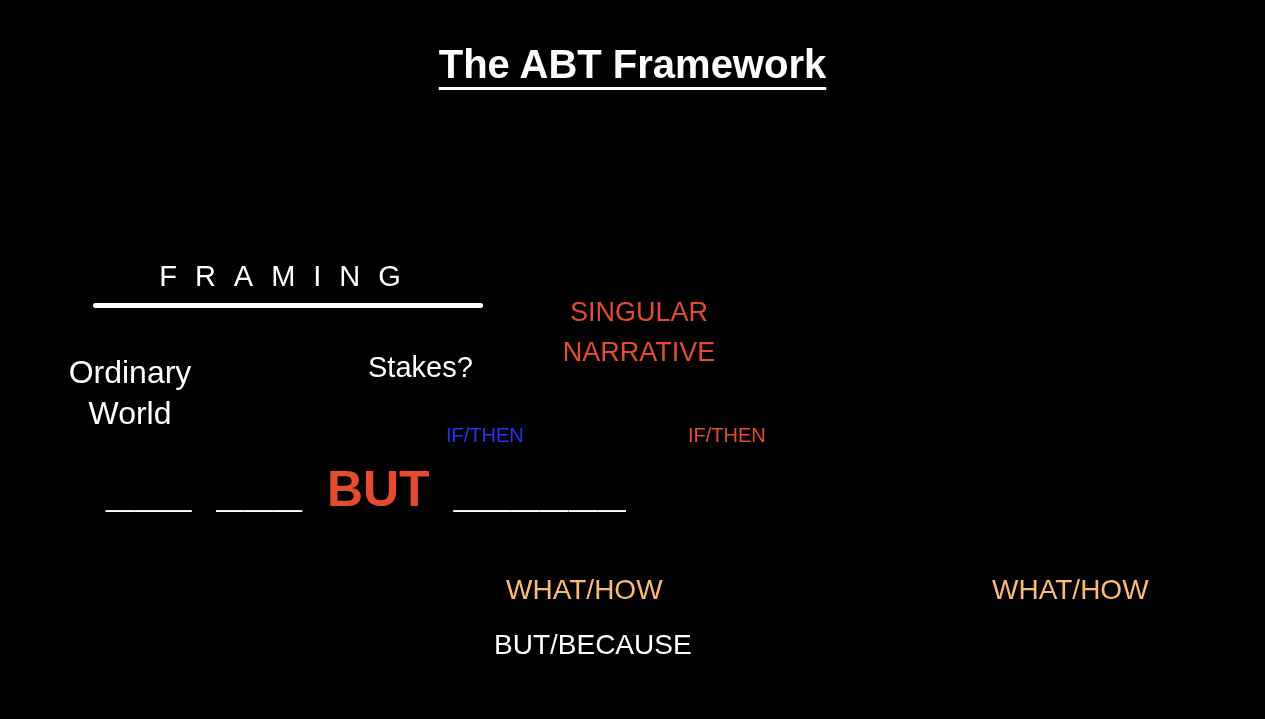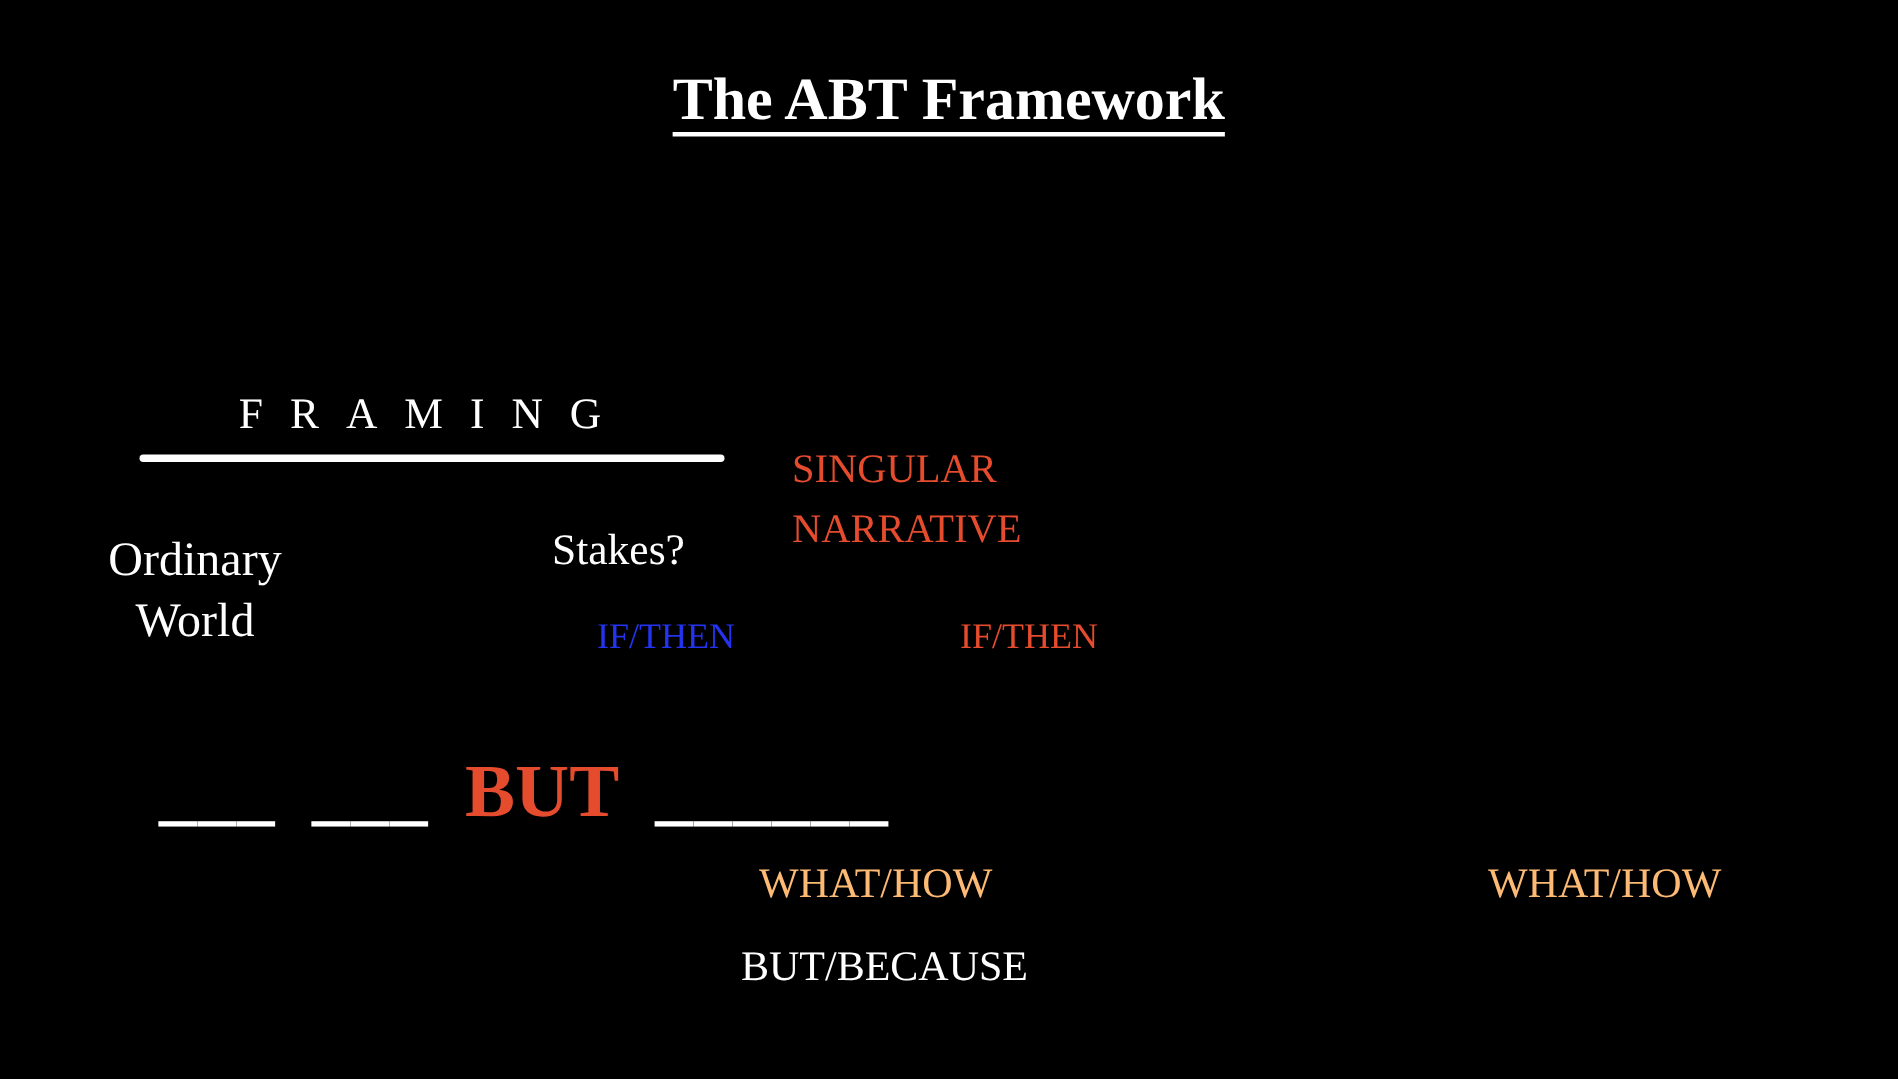--- a/index.html
+++ b/index.html
@@ -6,21 +6,21 @@
     margin: 0;
     padding: 0;
     background: #000000;
   }
   .slide {
     position: relative;
     width: 1265px;
     height: 675px;
     background: #000000;
     overflow: hidden;
-    font-family: Liberation Serif, serif;
+    font-family: Liberation Sans, sans-serif;
     color: #ffffff;
   }
   .abs { position: absolute; }
 
   .title {
     top: 42px;
     left: 0;
     width: 100%;
     text-align: center;
     font-size: 40px;
@@ -49,20 +49,21 @@
     width: 390px;
     height: 5px;
     background: #ffffff;
     border-radius: 3px;
   }
 
   .singular {
     top: 292px;
     left: 528px;
     width: 222px;
+    text-align: center;
     font-size: 27px;
     line-height: 40px;
     color: #e54b2d;
   }
 
   .ordinary {
     top: 352px;
     left: 26px;
     width: 208px;
     text-align: center;
@@ -72,36 +73,36 @@
   }
 
   .stakes {
     top: 351px;
     left: 368px;
     font-size: 29px;
     color: #ffffff;
   }
 
   .ifthen {
-    top: 412px;
-    font-size: 24px;
+    top: 424px;
+    font-size: 20px;
     white-space: nowrap;
+    margin-left: 48px;
   }
   .ifthen.blue { left: 398px; color: #2433f0; }
   .ifthen.red  { left: 640px; color: #e54b2d; }
 
   .abt-row {
     top: 460px;
     left: 106px;
     display: flex;
     align-items: baseline;
     font-size: 50px;
     font-weight: bold;
     white-space: nowrap;
-    margin-top: 38px;
   }
   .abt-row > span { margin-right: 24px; }
   .abt-row > span.no-gap { margin-right: 0; }
   .abt-row > span:last-child { margin-right: 0; }
   .blank { color: #ffffff; letter-spacing: 1px; }
   .word-and { color: #2433f0; }
   .word-but { color: #e54b2d; }
   .word-therefore { color: #53a348; }
 
   .whathow {

